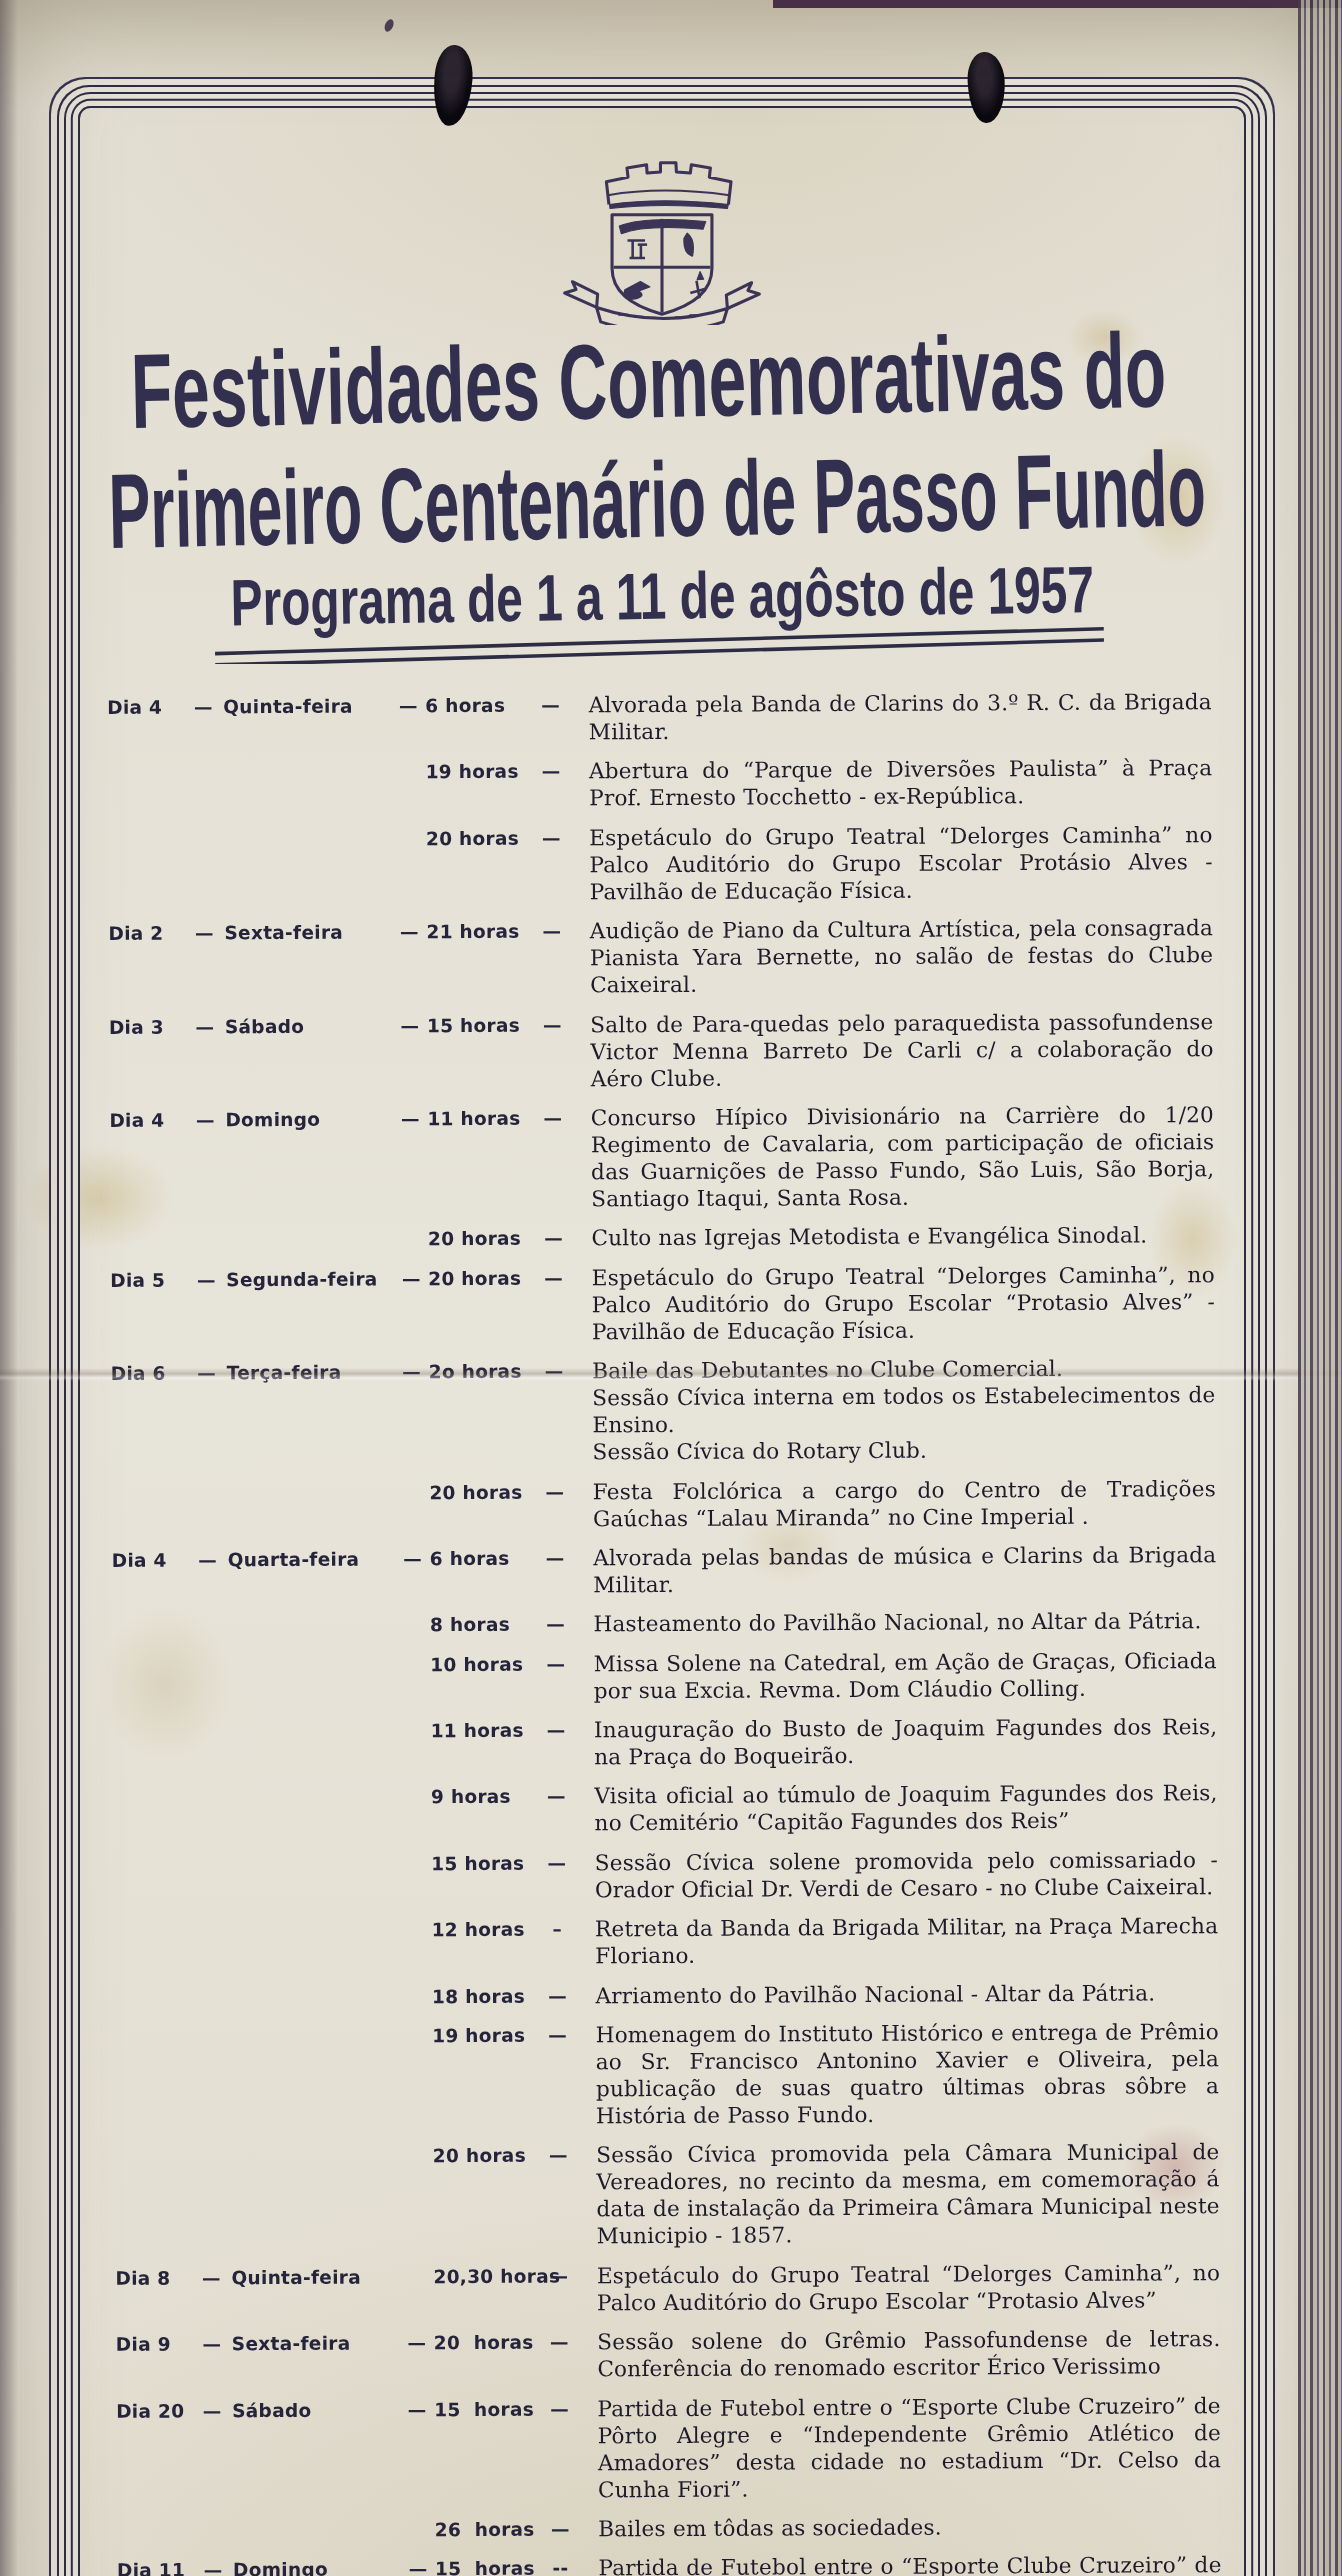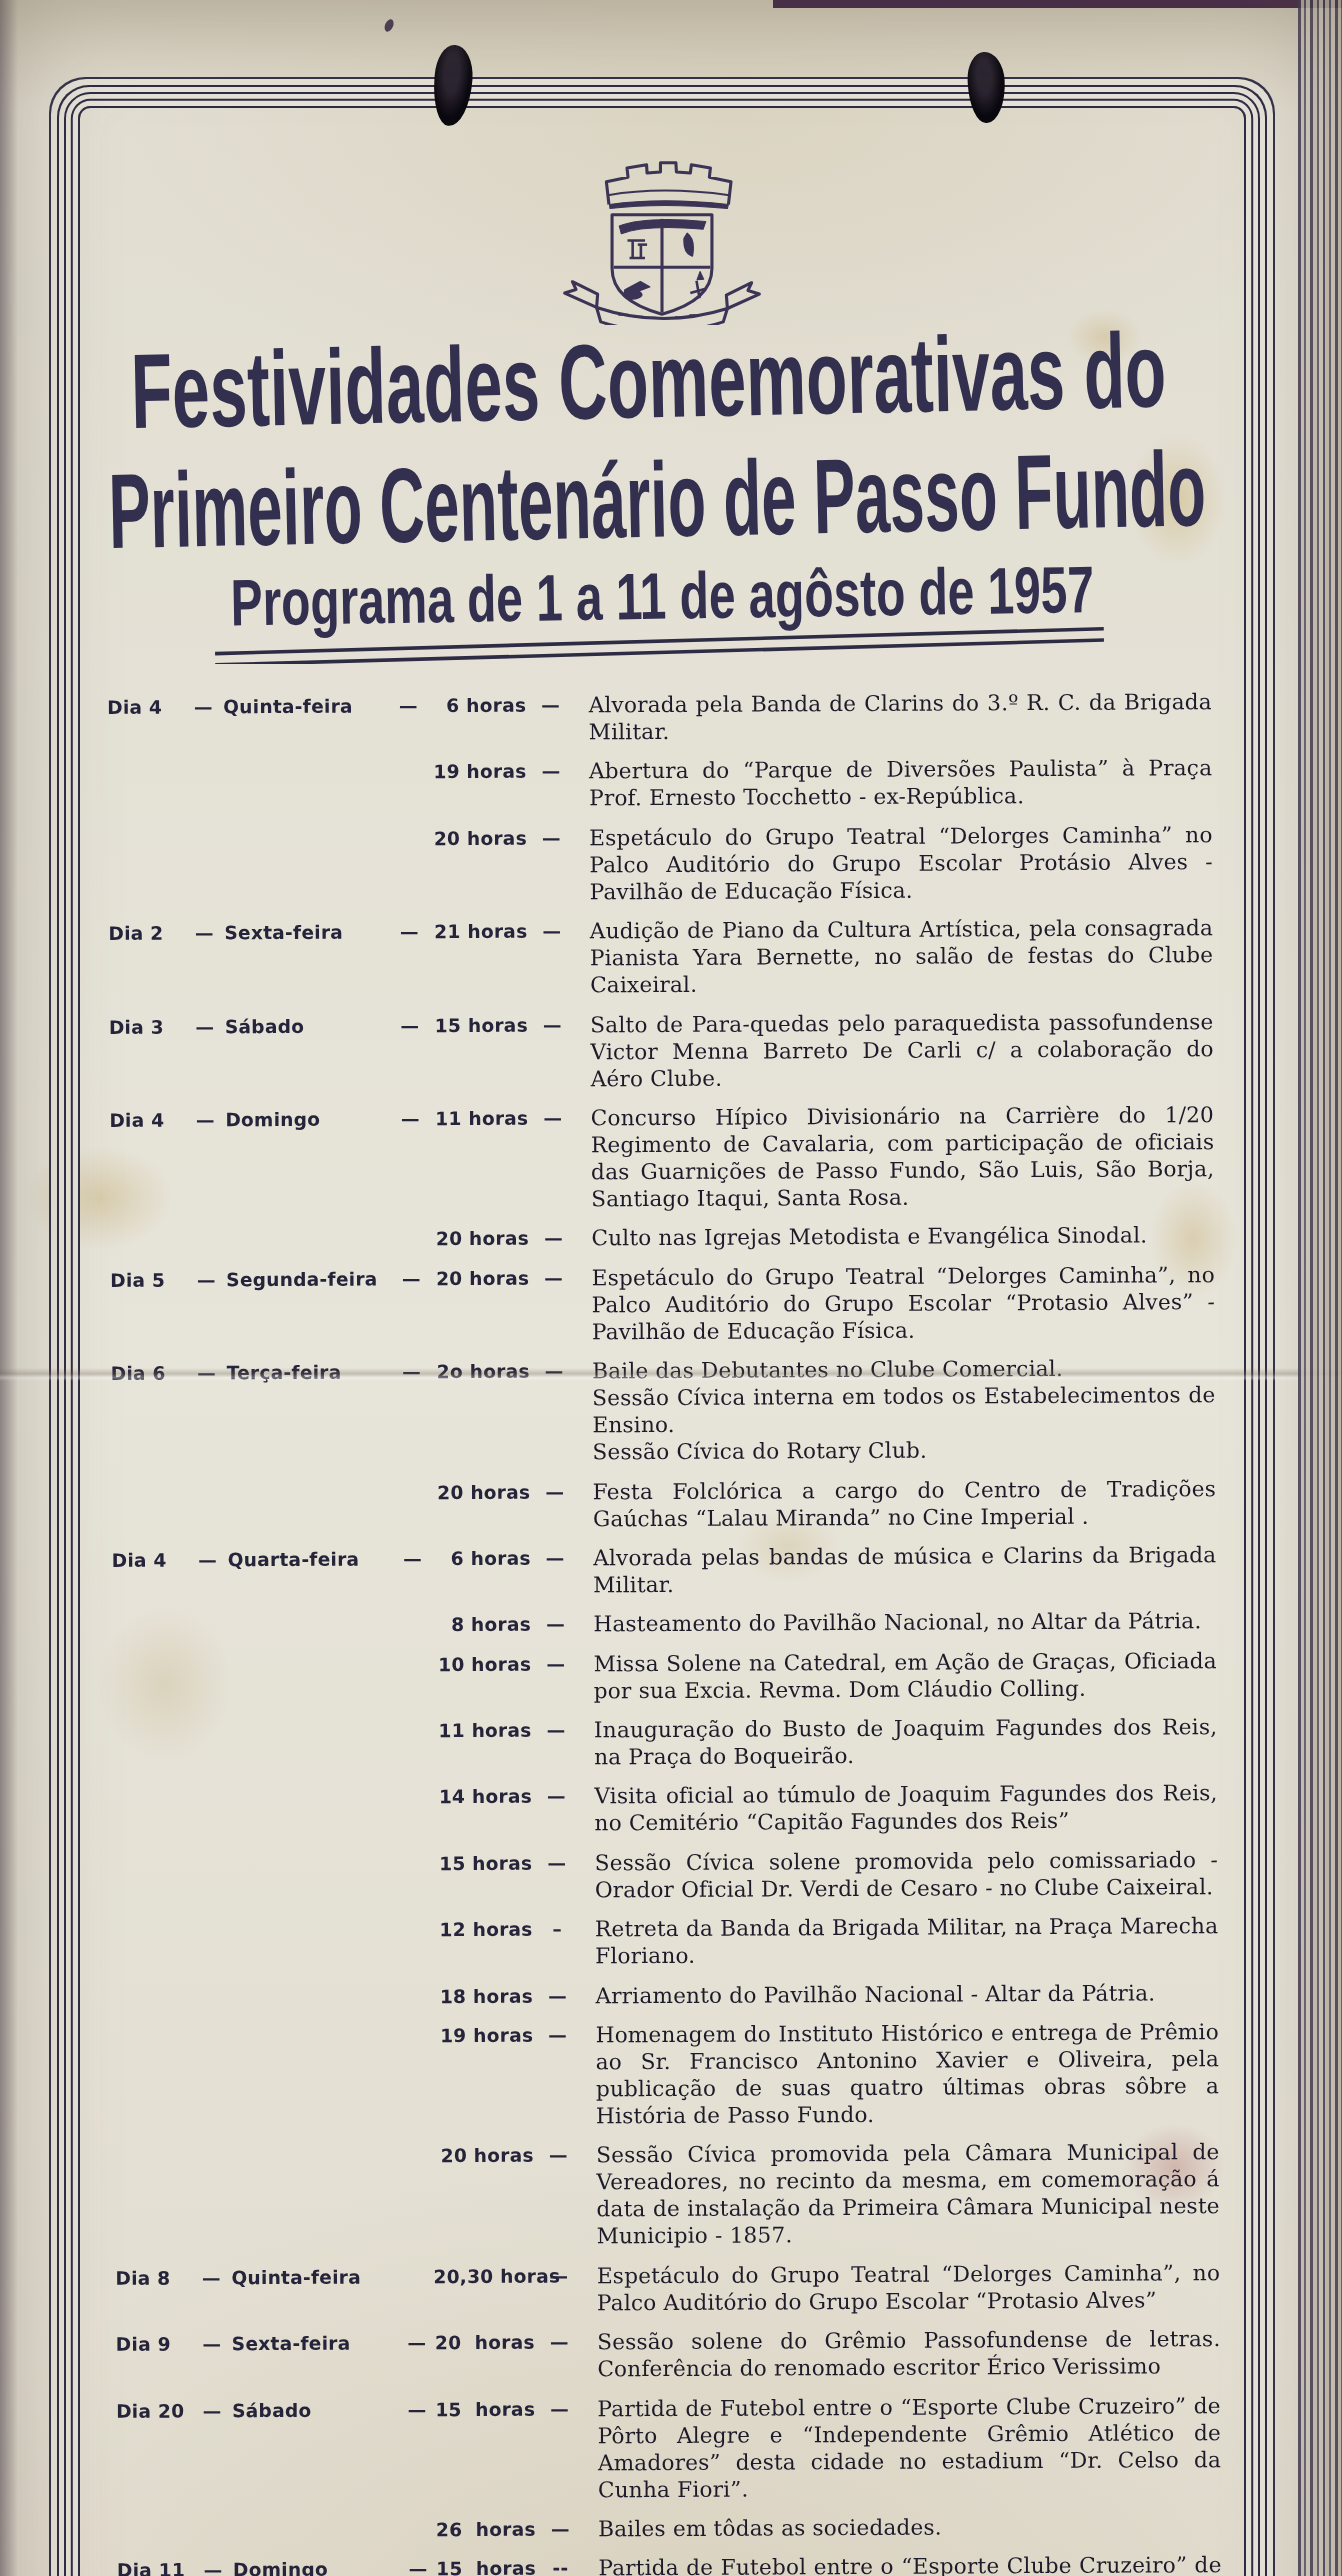--- a/index.html
+++ b/index.html
@@ -53,21 +53,21 @@
   .schedule{width:100%; margin-top:27px; transform:rotate(-0.3deg); flex:none;}
   .srow{
     display:grid; grid-template-columns:76px 40px 168px 34px 101px 49px 1fr;
     align-items:start; margin:0 0 12.4px 9.3px; padding-right:4.1px;
   }
   .c{color:#232136;}
   .day, .weekday, .hours, .dash{
     font-family:"DejaVu Sans", sans-serif; font-weight:700; font-size:18.5px; line-height:27px;
     color:#26243a; letter-spacing:0.3px;
   }
-  .hours{text-align:right; white-space:pre;}
+  .hours{text-align:left; white-space:pre;}
   .dash{text-align:center;}
   .desc{
     font-family:"DejaVu Serif", serif; font-size:21.6px; line-height:27px; color:#1d1b29;
     text-align:justify; letter-spacing:0.2px; white-space:pre-line; padding-left:13.4px;
   }
 </style>
 </head>
 <body>
 
 <div class="photo">
@@ -262,21 +262,21 @@
           <div class="c dash"></div>
           <div class="c hours">11 horas</div>
           <div class="c dash">—</div>
           <div class="c desc">Inauguração do Busto de Joaquim Fagundes dos Reis, na Praça do Boqueirão.</div>
         </div>
         <div class="srow">
           <div class="c day"></div>
           <div class="c dash"></div>
           <div class="c weekday"></div>
           <div class="c dash"></div>
-          <div class="c hours">14 horas</div>
+          <div class="c hours">9 horas</div>
           <div class="c dash">—</div>
           <div class="c desc">Visita oficial ao túmulo de Joaquim Fagundes dos Reis, no Cemitério “Capitão Fagundes dos Reis”</div>
         </div>
         <div class="srow">
           <div class="c day"></div>
           <div class="c dash"></div>
           <div class="c weekday"></div>
           <div class="c dash"></div>
           <div class="c hours">15 horas</div>
           <div class="c dash">—</div>

